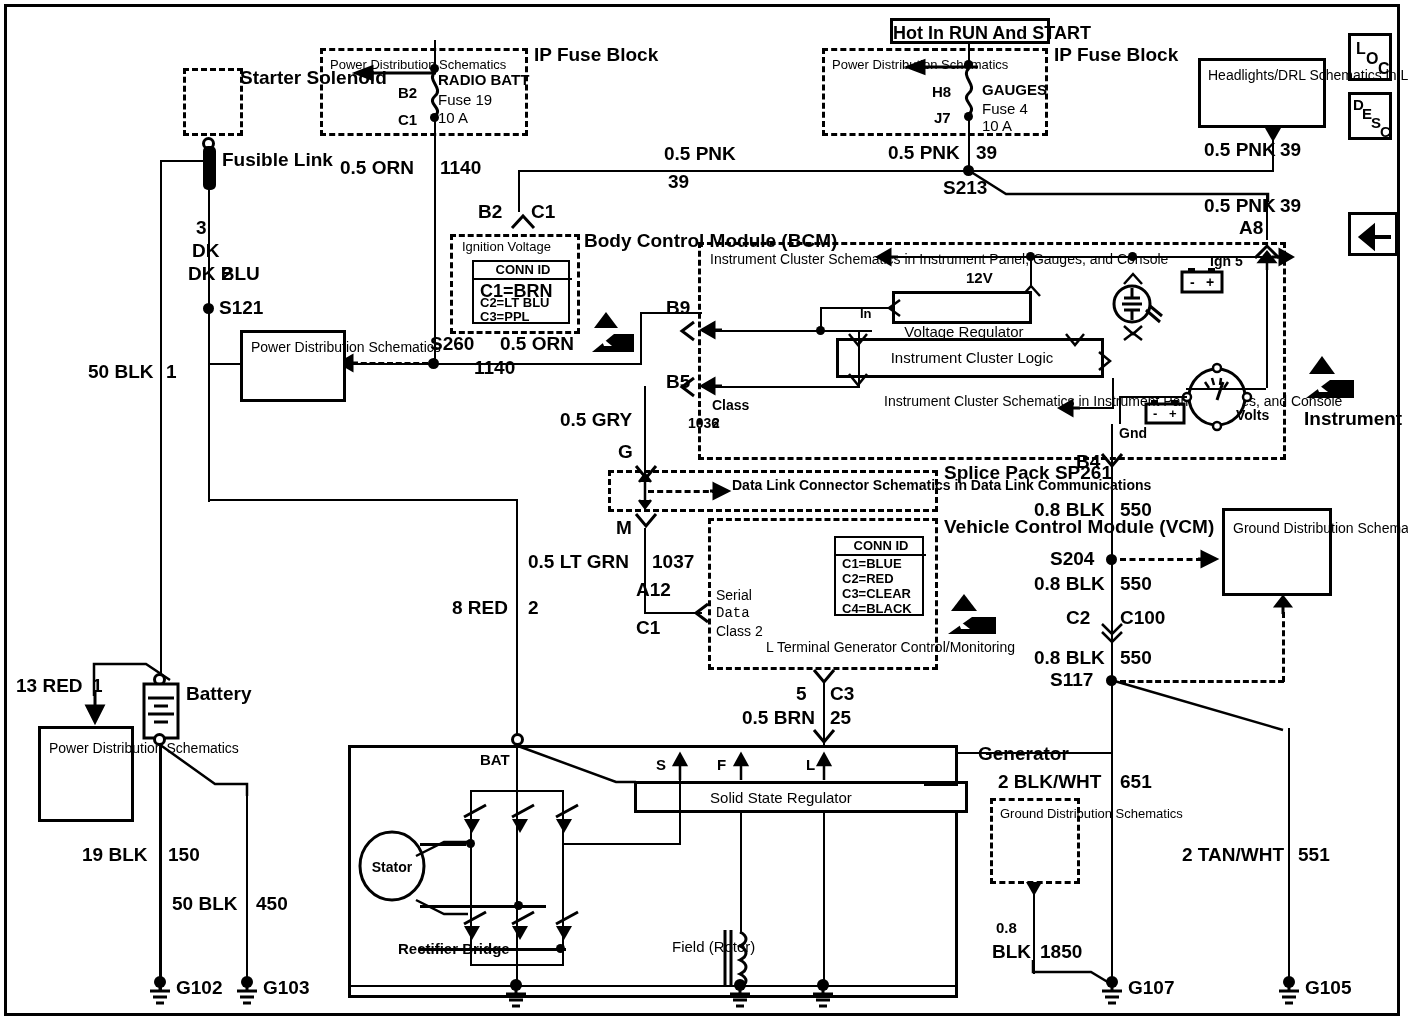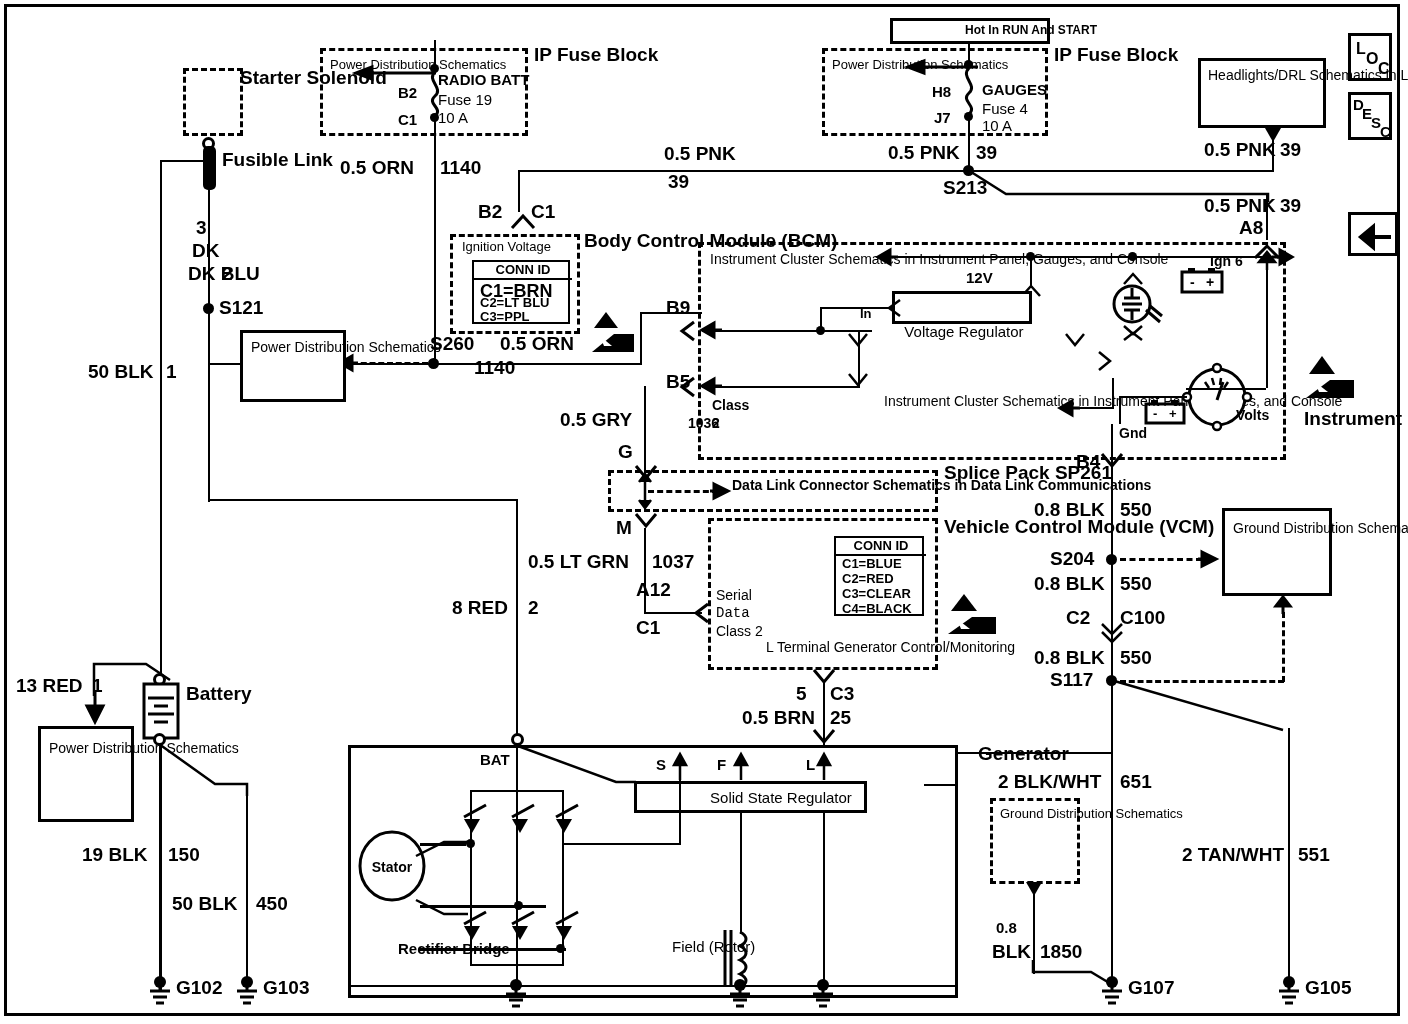--- a/index.html
+++ b/index.html
@@ -134,21 +134,21 @@
     <path d="M18 8 L2 8 M12 1 L0 8 L12 15 Z" stroke="#000" stroke-width="3" fill="#000"></path>
   </svg>
   <div class="solidbox" style="left:240px;top:330px;width:106px;height:72px;">
     <div class="lbl" style="left:8px;top:6px;font-size:14px;width:92px;line-height:1.25;">Power Distribution Schematics</div>
   </div>
 
   <div class="v" style="left:640px;top:312px;height:52px;"></div>
   <div class="h" style="left:640px;top:312px;width:62px;"></div>
 
   <div class="solidbox" style="left:890px;top:18px;width:160px;height:26px;">
-    <div class="lbl b ctr" style="left:0;top:3px;width:180px;font-size:12px;padding-left:48px;">Hot In RUN And START</div>
+    <div class="lbl b ctr" style="left:0;top:3px;width:180px;font-size:18px;">Hot In RUN And START</div>
   </div>
   <div class="dash" style="left:822px;top:48px;width:226px;height:88px;"></div>
   <div class="lbl" style="left:832px;top:58px;font-size:13px;width:68px;">Power Distribution Schematics</div>
   <svg style="left:900px;top:60px;" width="80" height="14">
     <path d="M78 7 L14 7 M24 1 L8 7 L24 13 Z" stroke="#000" stroke-width="3" fill="#000"></path>
   </svg>
   <div class="v" style="left:968px;top:44px;height:22px;"></div>
   <div class="dotsm" style="left:964px;top:60px;"></div>
   <svg style="left:958px;top:68px;" width="22" height="46">
     <path d="M11 0 C 2 9, 20 17, 11 25 C 2 33, 20 38, 11 46" stroke="#000" stroke-width="3" fill="none"></path>
@@ -226,20 +226,23 @@
   <div class="h" style="left:702px;top:330px;width:170px;"></div>
   <div class="dotsm" style="left:816px;top:326px;"></div>
   <svg style="left:700px;top:322px;" width="22" height="16">
     <path d="M22 8 L6 8 M14 1 L2 8 L14 15 Z" stroke="#000" stroke-width="3" fill="#000"></path>
   </svg>
   <svg style="left:678px;top:320px;" width="18" height="22">
     <path d="M16 2 L4 11 L16 20" stroke="#000" stroke-width="3" fill="none"></path>
   </svg>
   <div class="lbl b" style="left:666px;top:298px;font-size:19px;">B9</div>
 
+  <div class="solidbox" style="left:836px;top:338px;width:268px;height:40px;">
+    <div class="lbl ctr" style="left:0;top:9px;width:266px;font-size:15px;">Instrument Cluster Logic</div>
+  </div>
   <svg style="left:847px;top:332px;" width="22" height="16">
     <path d="M2 2 L11 13 L20 2" stroke="#000" stroke-width="2.5" fill="none"></path>
   </svg>
   <svg style="left:847px;top:372px;" width="22" height="16">
     <path d="M2 2 L11 13 L20 2" stroke="#000" stroke-width="2.5" fill="none"></path>
   </svg>
   <svg style="left:1064px;top:332px;" width="22" height="16">
     <path d="M2 2 L11 13 L20 2" stroke="#000" stroke-width="2.5" fill="none"></path>
   </svg>
   <svg style="left:1096px;top:350px;" width="18" height="22">
@@ -282,21 +285,21 @@
     <rect x="8" y="2" width="7" height="5" fill="#000"></rect>
     <rect x="28" y="2" width="7" height="5" fill="#000"></rect>
     <text x="10" y="21" font-family="Liberation Sans, sans-serif" font-size="14" font-weight="bold">-</text>
     <text x="26" y="21" font-family="Liberation Sans, sans-serif" font-size="14" font-weight="bold">+</text>
   </svg>
 
   <div class="v" style="left:1266px;top:256px;height:132px;"></div>
   <svg style="left:1256px;top:252px;" width="22" height="18">
     <path d="M11 18 L11 2 M3 10 L11 0 L19 10 Z" stroke="#000" stroke-width="2.5" fill="#000"></path>
   </svg>
-  <div class="lbl b" style="left:1210px;top:254px;font-size:14px;">Ign 6</div>
+  <div class="lbl b" style="left:1210px;top:254px;font-size:14px;">Ign 5</div>
 
   <svg style="left:1185px;top:366px;" width="64" height="62">
     <circle cx="32" cy="31" r="28" stroke="#000" stroke-width="3" fill="#fff"></circle>
     <path d="M32 34 L38 16" stroke="#000" stroke-width="3"></path>
     <path d="M20 16 L24 22 M27 12 L29 19 M36 12 L35 19 M43 16 L39 22" stroke="#000" stroke-width="2.5"></path>
     <circle cx="32" cy="2" r="4" stroke="#000" stroke-width="2.5" fill="#fff"></circle>
     <circle cx="32" cy="60" r="4" stroke="#000" stroke-width="2.5" fill="#fff"></circle>
     <circle cx="2" cy="31" r="4" stroke="#000" stroke-width="2.5" fill="#fff"></circle>
     <circle cx="62" cy="31" r="4" stroke="#000" stroke-width="2.5" fill="#fff"></circle>
   </svg>
@@ -505,21 +508,21 @@
   <div class="lbl b" style="left:978px;top:744px;font-size:19px;">Generator</div>
 
   <div class="ocirc" style="left:511px;top:733px;"></div>
   <div class="lbl b" style="left:480px;top:752px;font-size:15px;">BAT</div>
   <div class="v" style="left:516px;top:746px;height:240px;"></div>
 
   <svg style="left:518px;top:746px;" width="120" height="42">
     <path d="M0 0 L98 36 L118 36" stroke="#000" stroke-width="2.5" fill="none"></path>
   </svg>
 
-  <div class="solidbox" style="left:634px;top:781px;width:233px;height:32px;">
+  <div class="solidbox" style="left:634px;top:781px;width:334px;height:32px;">
     <div class="lbl ctr" style="left:0;top:6px;width:288px;font-size:15px;">Solid State Regulator</div>
   </div>
 
   <div class="lbl b" style="left:656px;top:757px;font-size:15px;">S</div>
   <svg style="left:672px;top:752px;" width="16" height="30">
     <path d="M8 28 L8 8 M2 13 L8 2 L14 13 Z" stroke="#000" stroke-width="2.5" fill="#000"></path>
   </svg>
   <div class="lbl b" style="left:717px;top:757px;font-size:15px;">F</div>
   <svg style="left:733px;top:752px;" width="16" height="30">
     <path d="M8 28 L8 8 M2 13 L8 2 L14 13 Z" stroke="#000" stroke-width="2.5" fill="#000"></path>

